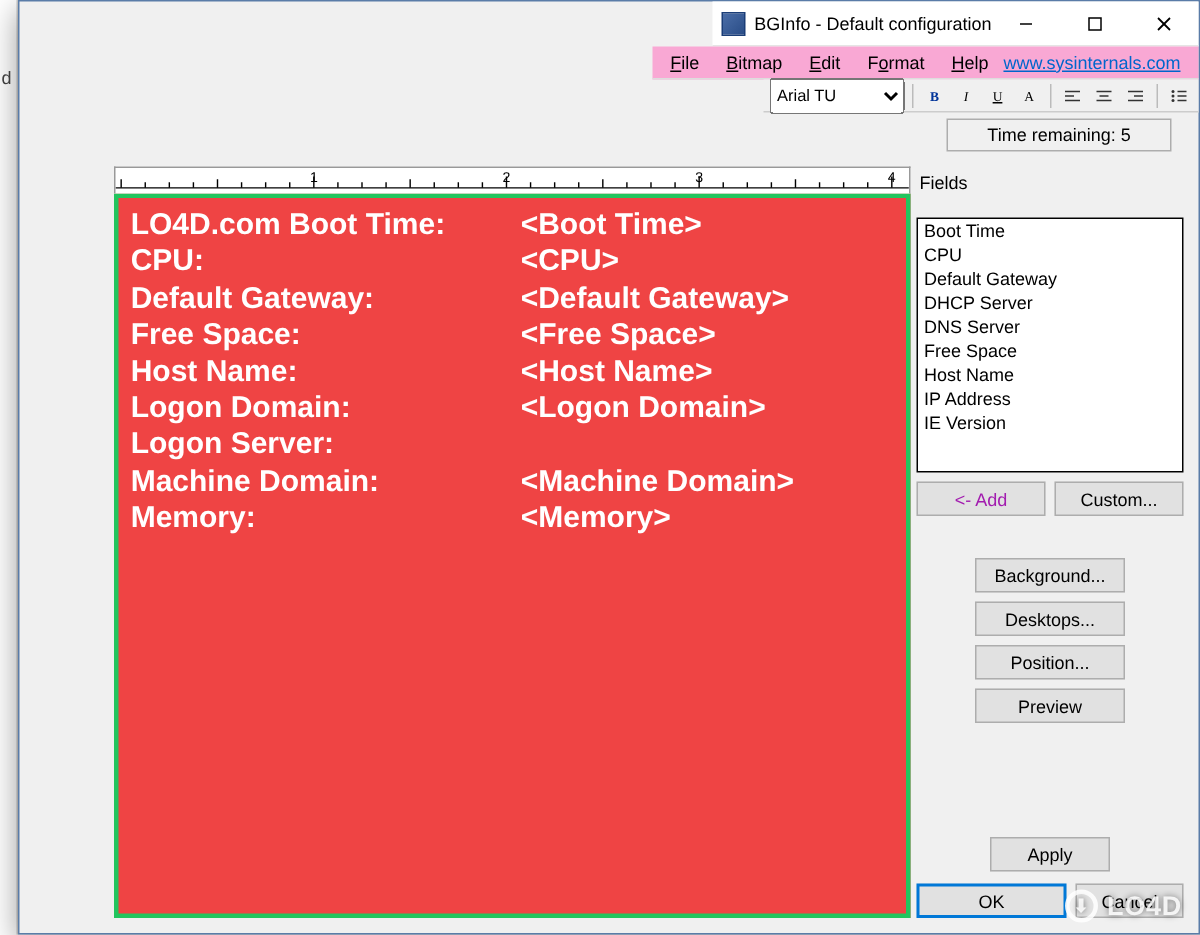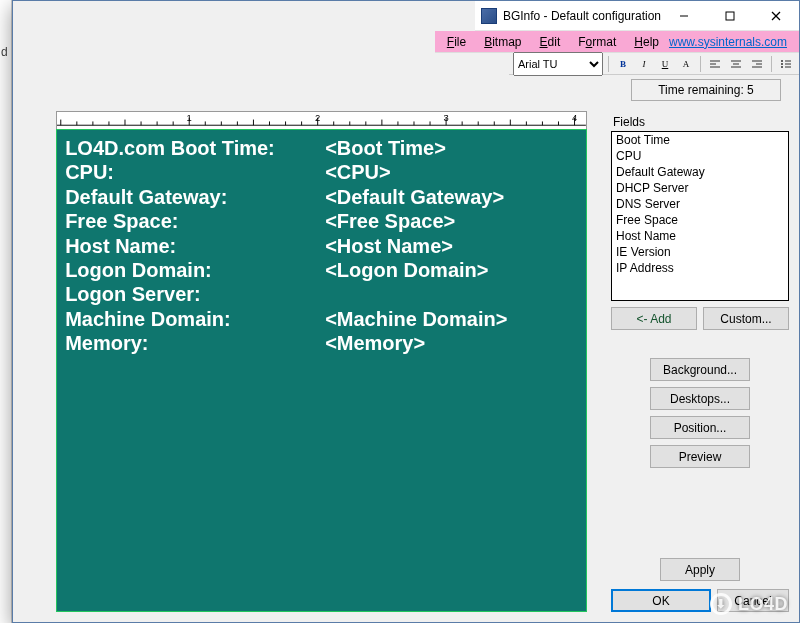--- a/index.html
+++ b/index.html
@@ -77,65 +77,65 @@
   font-size: 9px; font-family: "Times New Roman", serif;
   border: 1px solid transparent;
   cursor: default;
 }
 .tbtn.bold { font-weight: bold; color:#003399; }
 .tbtn.italic { font-style: italic; }
 .tbtn.underline { text-decoration: underline; }
 .divider { width:1px; height:16px; background:#bbb; margin:0 2px; }
 
 .client {
-  flex: 1; display: flex; padding: 6px 10px 10px 10px; gap: 24px;
+  flex: 1; display: flex; padding: 6px 10px 10px 10px; gap: 4px;
   position: relative;
 }
 .left-pane { flex: 1; display:flex; flex-direction:column; }
 .time-remaining {
   position: absolute; right: 18px; top: 4px;
   width: 150px; height: 22px;
   background: #f0f0f0; border: 1px solid #adadad;
   display: flex; align-items:center; justify-content:center;
 }
 .ruler {
   height: 18px; background: #fff; position: relative; margin-top: 30px;
   font-size: 10px; border: 1px solid #999; border-bottom: none;
 }
 .ruler svg { width:100%; height:100%; }
 
 .editor {
-  flex:1; background: #0f766e; color:#fff;
+  flex:1; background: #ef4444; color:#fff;
   font-family: Arial, sans-serif; font-size: 20px; font-weight: bold;
   padding: 6px 8px; overflow:hidden;
-  border: 1px solid #22c55e;
+  border: 3px solid #22c55e;
 }
 .editor .row { display:flex; line-height: 1.22; }
 .editor .lbl { width: 260px; white-space: nowrap; }
 .editor .val { }
 
 .right-pane {
   width: 178px; display:flex; flex-direction:column;
   padding-top: 34px;
 }
-.fieldset-label { font-size: 12px; margin-bottom: 2px; padding-left:2px; }
+.fieldset-label { font-size: 12px; margin-bottom: 16px; padding-left:2px; }
 .fields-list {
   height: 170px; background:#fff; border:1px solid #000000;
   overflow-y: scroll; font-size: 12px;
 }
 .fields-list div { padding: 0 4px; line-height:16px; cursor:default; }
 .btn-row { display:flex; gap:6px; margin-top:6px; }
 .btn-col { display:flex; flex-direction:column; gap:6px; margin-top:28px; align-items:center; }
 .btn {
   height: 23px; background:#e1e1e1; border:1px solid #adadad;
   font-size:12px; display:flex; align-items:center; justify-content:center;
   cursor:default; min-width: 72px;
 }
 .btn.wide { width: 100px; }
-.btn.disabled { color:#14532d; }
+.btn.disabled { color:#a21caf; }
 .btn.default { border: 2px solid #0078d7; }
 .bottom-row { margin-top:auto; display:flex; gap:6px; justify-content:center; padding-top: 30px;}
 .bottom2 { display:flex; gap:6px; justify-content:flex-end; margin-top:8px; }
 
 .watermark {
   position: fixed; right: 12px; bottom: 8px;
   color: rgba(255,255,255,.85); font-size: 18px; font-weight:600;
   text-shadow: 0 0 4px rgba(0,0,0,.5);
   letter-spacing: .5px;
   display:flex; align-items:center; gap:6px;
@@ -326,22 +326,22 @@
     <div class="right-pane">
       <div class="fieldset-label">Fields</div>
       <div class="fields-list" id="fields-list">
           <div>Boot Time</div>
           <div>CPU</div>
           <div>Default Gateway</div>
           <div>DHCP Server</div>
           <div>DNS Server</div>
           <div>Free Space</div>
           <div>Host Name</div>
+          <div>IP Address</div>
           <div>IE Version</div>
-          <div>IP Address</div>
         </div>
       <div class="btn-row">
         <div class="btn disabled" style="flex:1">&lt;- Add</div>
         <div class="btn" style="flex:1">Custom...</div>
       </div>
       <div class="btn-col">
         <div class="btn wide">Background...</div>
         <div class="btn wide">Desktops...</div>
         <div class="btn wide">Position...</div>
         <div class="btn wide">Preview</div>

